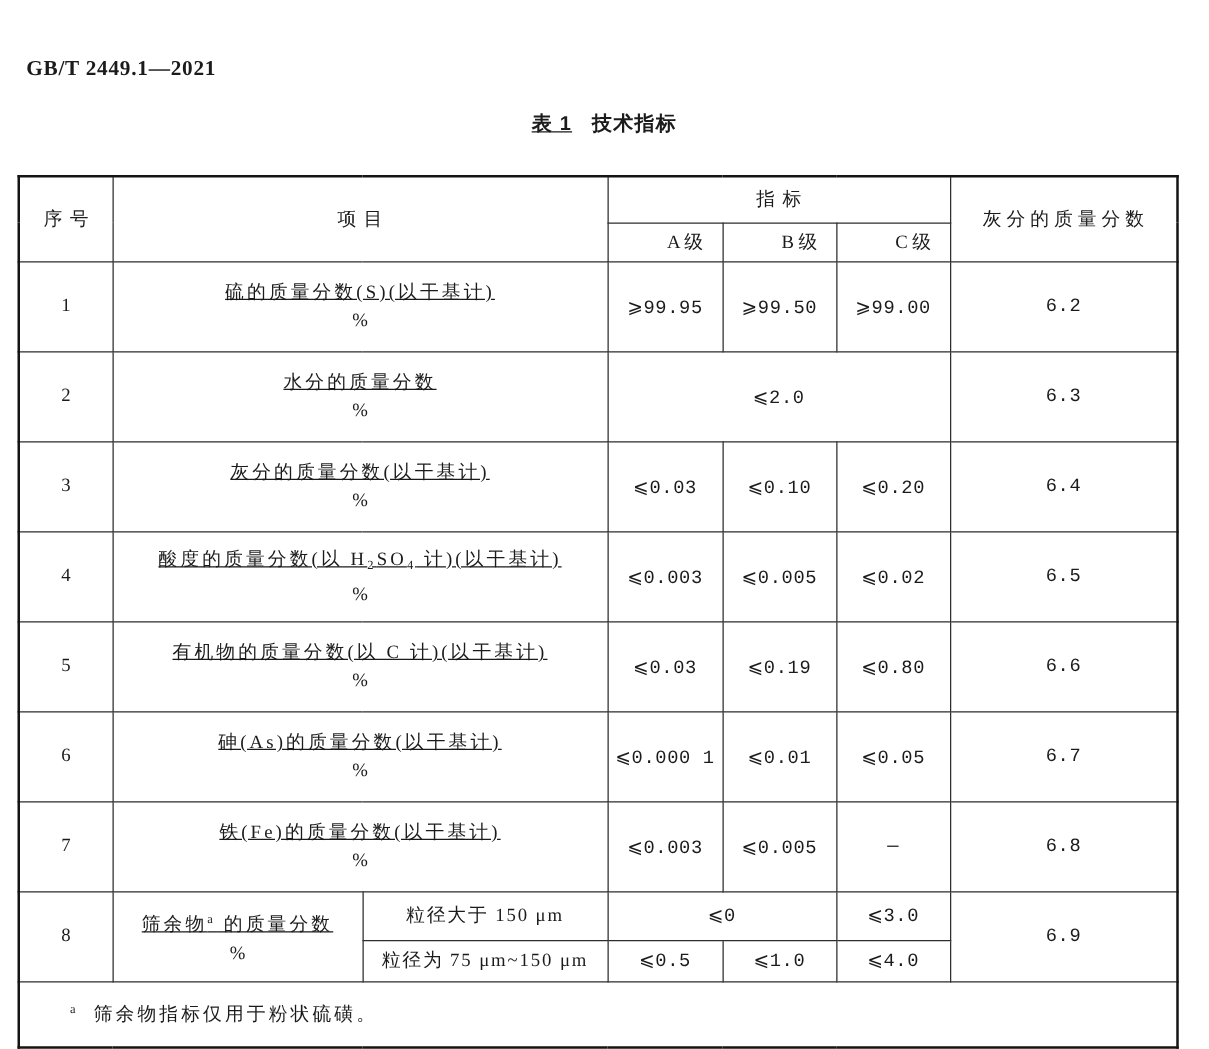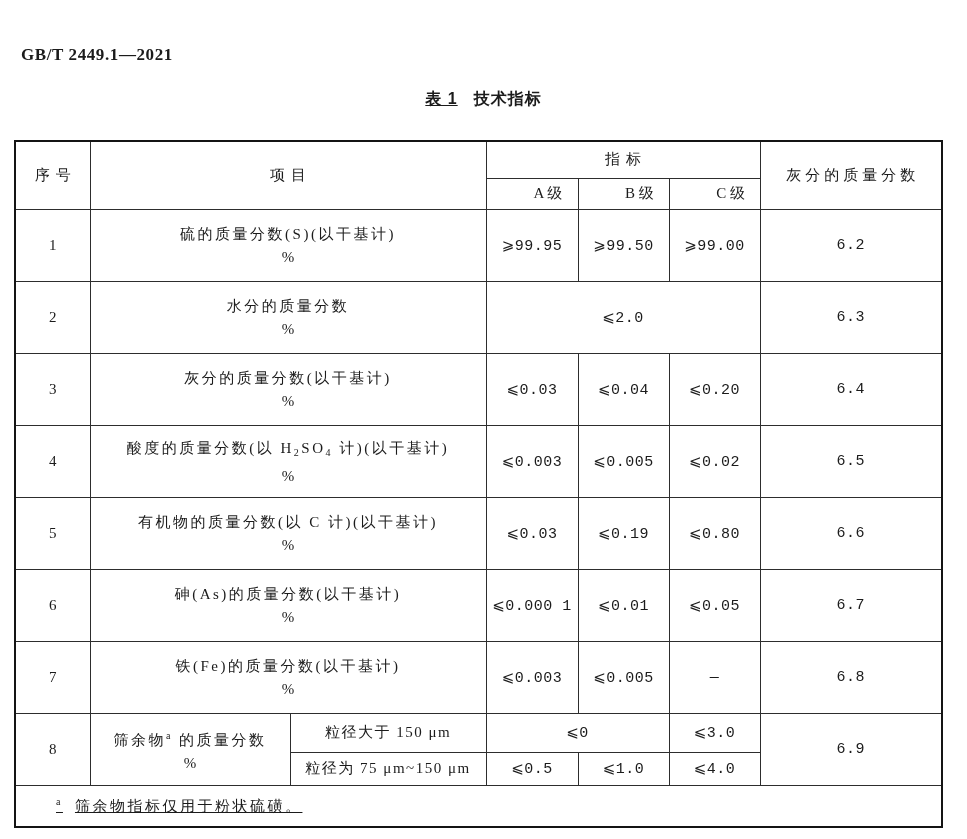--- a/index.html
+++ b/index.html
@@ -29,26 +29,26 @@
     border:1px solid #2d2d2d;
     text-align:center; vertical-align:middle;
     font-weight:normal; font-size:15px; padding:0 2px;
     overflow:hidden;
   }
   tr.hrow1 > th { height:37px; }
   tr.hrow2 > th { height:31px;padding-left:34px; }
   tr.brow  > td { height:72px; }
   tr.r8a   > td { height:39px; }
   tr.r8b   > td { height:33px; }
-  tr.frow  > td { height:42px;text-decoration:underline; }
+  tr.frow  > td { height:53px; }
   .hdr { letter-spacing:6px; text-indent:6px; }
   .hdr-method { letter-spacing:4px; text-indent:4px; }
   .hdr-bottom { border-bottom:2px solid #141414; }
   .thick-left { border-left:2px solid #141414; }
-  .item-cell .item-line { letter-spacing:2.5px; line-height:24px; }
+  .item-cell .item-line { letter-spacing:2.5px; line-height:24px;text-decoration:underline; }
   .item-cell .unit-line { line-height:22px; font-size:15px; }
   .val { letter-spacing:0.5px;font-family:Liberation Mono, monospace; }
   .sub-label { letter-spacing:1.5px; }
   sub { font-size:10px; vertical-align:-3px; }
   sup { font-size:10px; vertical-align:6px; }
   td.footnote-cell { text-align:left; padding-left:40px; letter-spacing:2.5px; }
   td.footnote-cell sup { margin-right:12px; }
 </style>
 </head>
 <body>
@@ -105,21 +105,21 @@
     <td class="val thick-left">6.3</td>
   </tr>
 
   <tr class="brow">
     <td>3</td>
     <td colspan="2" class="item-cell">
       <div class="item-line">灰分的质量分数(以干基计)</div>
       <div class="unit-line">%</div>
     </td>
     <td class="val thick-left">⩽0.03</td>
-    <td class="val">⩽0.04</td>
+    <td class="val">⩽0.10</td>
     <td class="val">⩽0.20</td>
     <td class="val thick-left">6.4</td>
   </tr>
 
   <tr class="brow">
     <td>4</td>
     <td colspan="2" class="item-cell">
       <div class="item-line">酸度的质量分数(以 H<sub>2</sub>SO<sub>4</sub> 计)(以干基计)</div>
       <div class="unit-line">%</div>
     </td>

